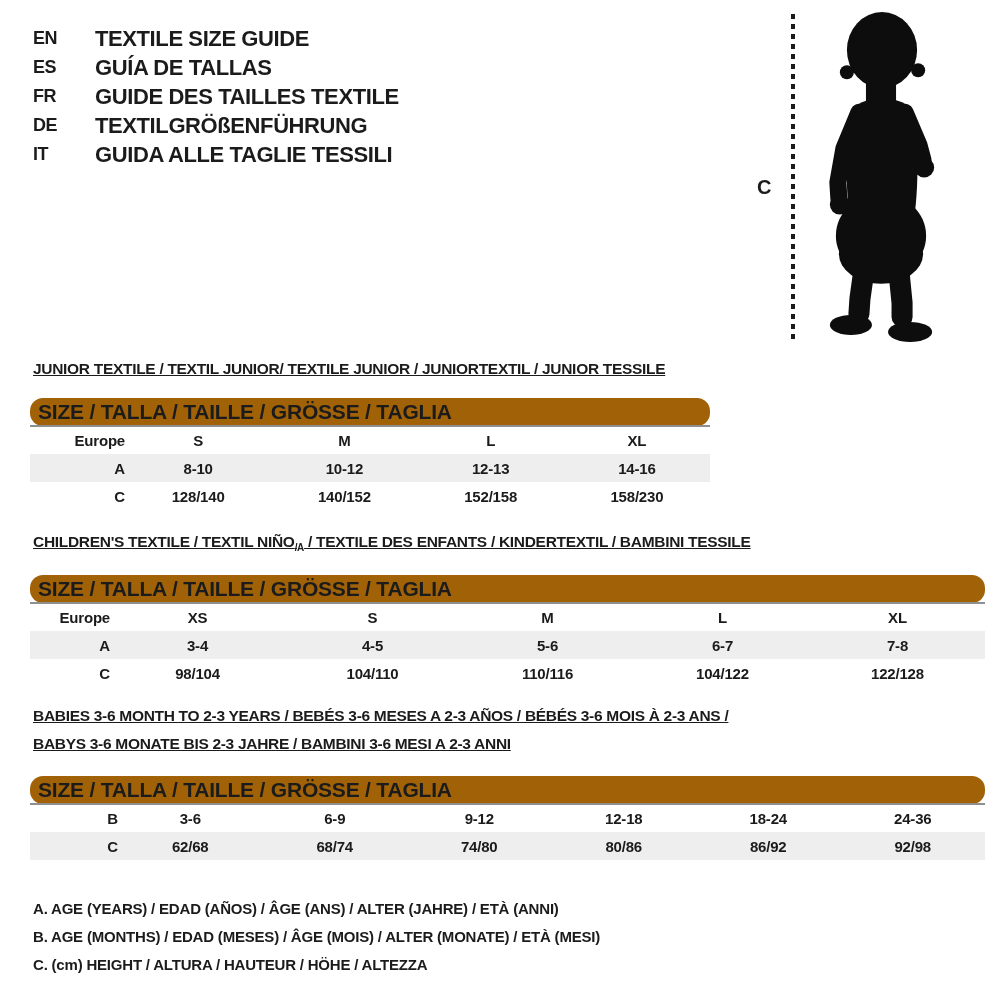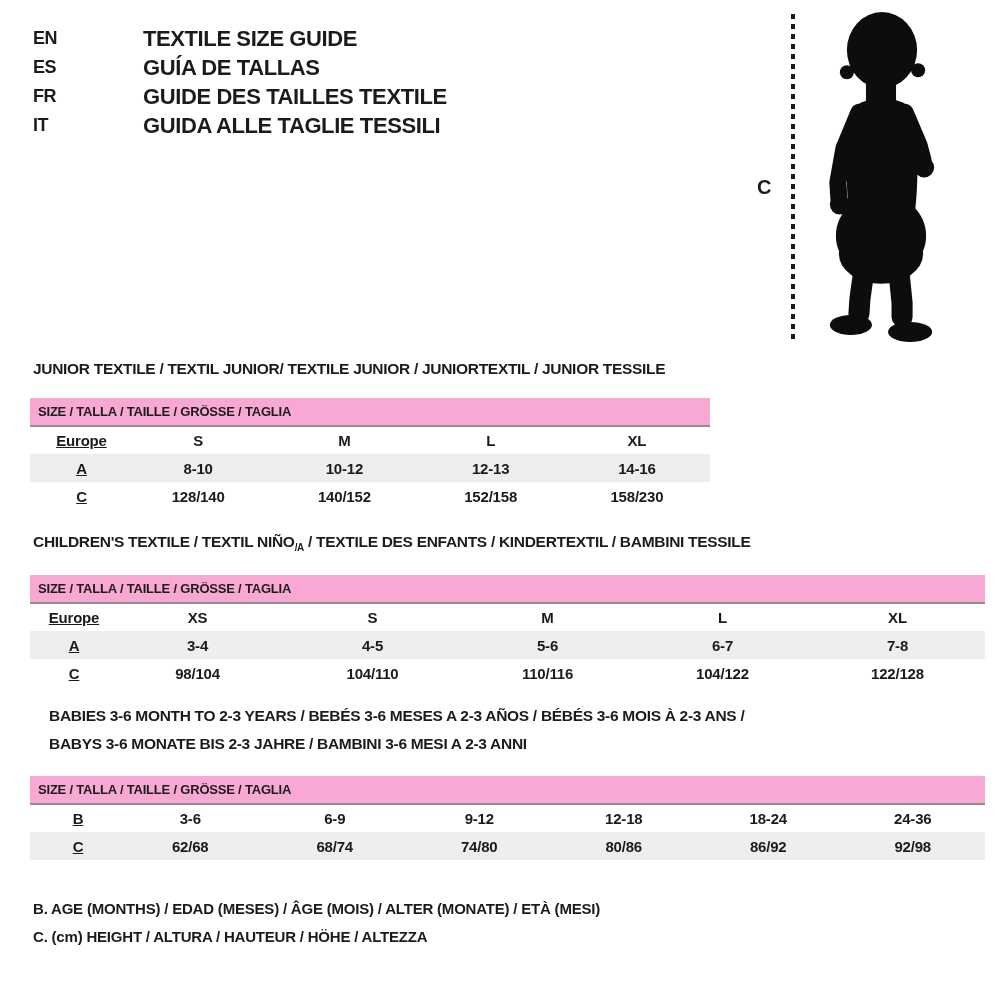--- a/index.html
+++ b/index.html
@@ -10,47 +10,48 @@
     height: 1000px;
     background: #ffffff;
     font-family: "Liberation Sans", sans-serif;
     font-weight: 700;
     color: #1b1b1b;
     overflow: hidden;
   }
 
   
   .lang-block { position: absolute; left: 33px; top: 24px; }
-  .lang-row { display: flex; height: 29px; align-items: center; gap: 48px; }
+  .lang-row { display: flex; height: 29px; align-items: center; }
   .lang-code { width: 62px; font-size: 18px; letter-spacing: -0.4px; }
   .lang-label { font-size: 22px; letter-spacing: -0.4px; }
 
   
   .height-line {
     position: absolute; left: 791px; top: 14px; width: 4px; height: 326px;
     background: repeating-linear-gradient(to bottom, #1a1a1a 0 5px, transparent 5px 10px);
   }
   .figure-label { position: absolute; left: 757px; top: 176px; font-size: 20px; }
   .baby { position: absolute; left: 805px; top: 10px; }
 
   
-  .sec-title { position: absolute; left: 33px; font-size: 15.5px; letter-spacing: -0.3px; white-space: nowrap; }
+  .sec-title { position: absolute; left: 33px; font-size: 15.5px; letter-spacing: -0.3px; white-space: nowrap; text-decoration: underline; }
   .sec-title sub { font-size: 10px; }
-  .sec-title.two-line { line-height: 28px; margin-left: 16px; }
+  .sec-title.two-line { line-height: 28px; }
 
   table { position: absolute; border-collapse: collapse; table-layout: fixed; }
   th, td { font-size: 15px; letter-spacing: -0.2px; height: 28px; padding: 0; }
   th.band {
-    background: #f9a8d4;
+    background: #a16207;
     border-bottom: 2px solid #8f8f8f;
     text-align: left; padding-left: 8px;
-    font-size: 13px;
+    font-size: 21px;
+    border-radius: 13px;
   }
   td { text-align: center; }
-  td.lbl { text-align: center; padding-left: 8px; text-decoration: underline; }
+  td.lbl { text-align: right; padding-left: 8px; }
   tr.shade td { background: #eeeeee; }
 
   #table-junior   { left: 30px; top: 398px; width: 680px; }
   #table-children { left: 30px; top: 575px; width: 955px; }
   #table-babies   { left: 30px; top: 776px; width: 955px; }
 
   #title-junior   { top: 360px; }
   #title-children { top: 533px; }
   #title-babies   { top: 702px; }
 
@@ -68,20 +69,24 @@
       <span class="lang-code">EN</span>
       <span class="lang-label">TEXTILE SIZE GUIDE</span>
     </div>
     <div class="lang-row">
       <span class="lang-code">ES</span>
       <span class="lang-label">GUÍA DE TALLAS</span>
     </div>
     <div class="lang-row">
       <span class="lang-code">FR</span>
       <span class="lang-label">GUIDE DES TAILLES TEXTILE</span>
+    </div>
+    <div class="lang-row">
+      <span class="lang-code">DE</span>
+      <span class="lang-label">TEXTILGRÖßENFÜHRUNG</span>
     </div>
     <div class="lang-row">
       <span class="lang-code">IT</span>
       <span class="lang-label">GUIDA ALLE TAGLIE TESSILI</span>
     </div>
   </div>
 
   <div class="height-line"></div>
   <div class="figure-label">C</div>
   <svg class="baby" width="152" height="336" viewBox="0 0 150 335">
@@ -225,17 +230,18 @@
       <td>68/74</td>
       <td>74/80</td>
       <td>80/86</td>
       <td>86/92</td>
       <td>92/98</td>
     </tr>
   </tbody>
     </table>
 
   <div class="notes">
+    <div class="note-line">A. AGE (YEARS) / EDAD (AÑOS) / ÂGE (ANS) / ALTER (JAHRE) / ETÀ (ANNI)</div>
     <div class="note-line">B. AGE (MONTHS) / EDAD (MESES) / ÂGE (MOIS) / ALTER (MONATE) / ETÀ (MESI)</div>
     <div class="note-line">C. (cm) HEIGHT / ALTURA / HAUTEUR / HÖHE / ALTEZZA</div>
   </div>
 
 </div>
 
 </body></html>

